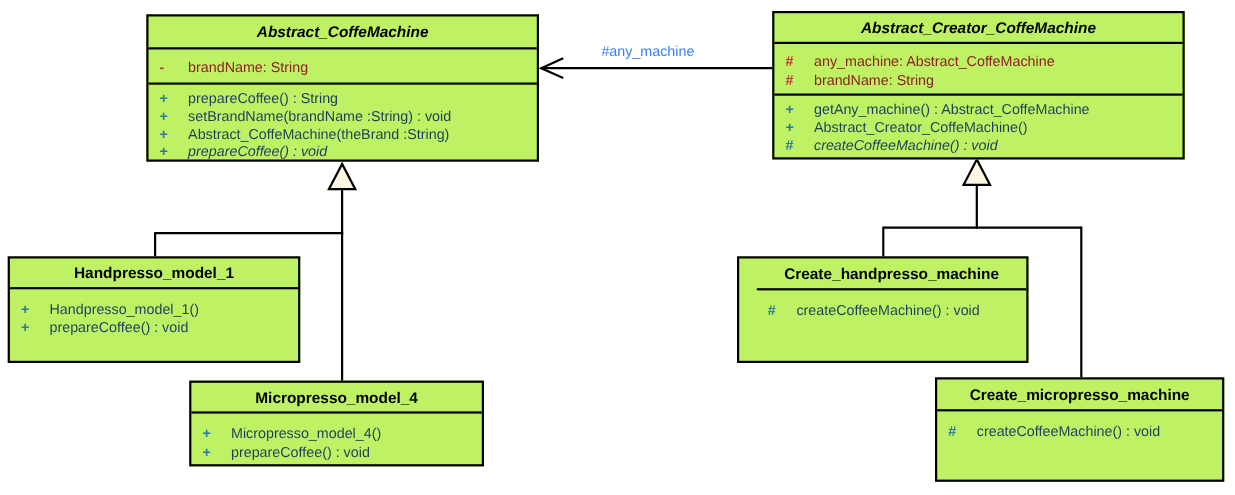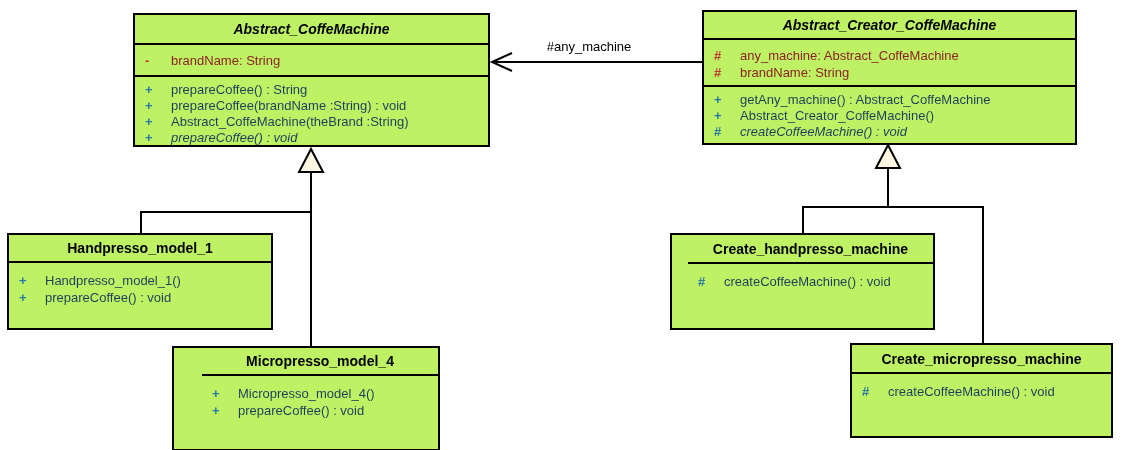--- a/index.html
+++ b/index.html
@@ -15,21 +15,21 @@
   .attrs{border-bottom:2px solid #000;}
   .methods{flex:1 1 auto;}
   .row{position:relative;height:16px;line-height:16px;font-size:13px;white-space:nowrap;}
   .row .mk{position:absolute;left:10px;top:0;}
   .row .tx{position:absolute;left:36px;top:0;}
   .attr-mk{color:#C23434;font-weight:bold;}
   .attr-tx{color:#8B2222;}
   .meth-mk{color:#2878A8;font-weight:bold;}
   .meth-tx{color:#1E3F5C;}
   .it{font-style:italic;}
-  .edge-label{position:absolute;z-index:2;font-size:13px;color:#000000;text-align:center;}
+  .edge-label{position:absolute;z-index:2;font-size:13px;color:#3b82f6;text-align:center;}
 </style>
 </head>
 <body>
 
 <div id="canvas">
 
   <svg id="wires" width="1123" height="450">
 
     <g>
       <line x1="702" y1="62" x2="492" y2="62" stroke="#000" stroke-width="2"></line>
@@ -62,21 +62,21 @@
         <span class="tx attr-tx">brandName: String</span>
       </div>
     </div>
     <div class="compartment methods" style="padding-top:5px;">
       <div class="row">
         <span class="mk meth-mk">+</span>
         <span class="tx meth-tx">prepareCoffee() : String</span>
       </div>
       <div class="row">
         <span class="mk meth-mk">+</span>
-        <span class="tx meth-tx">prepareCoffee(brandName :String) : void</span>
+        <span class="tx meth-tx">setBrandName(brandName :String) : void</span>
       </div>
       <div class="row">
         <span class="mk meth-mk">+</span>
         <span class="tx meth-tx">Abstract_CoffeMachine(theBrand :String)</span>
       </div>
       <div class="row">
         <span class="mk meth-mk">+</span>
         <span class="tx meth-tx it">prepareCoffee() : void</span>
       </div>
     </div>
@@ -117,21 +117,21 @@
         <span class="mk meth-mk">+</span>
         <span class="tx meth-tx">Handpresso_model_1()</span>
       </div>
       <div class="row" style="height:17px;line-height:17px;">
         <span class="mk meth-mk">+</span>
         <span class="tx meth-tx">prepareCoffee() : void</span>
       </div>
     </div>
   </div>
 
-  <div class="uml-class" style="left:172px;top:346px;width:268px;height:105px;padding-left:28px;">
+  <div class="uml-class" style="left:172px;top:346px;width:268px;height:78px;">
     <div class="uml-title" style="height:26px;">Micropresso_model_4</div>
     <div class="compartment methods" style="padding-top:9px;">
       <div class="row" style="height:17px;line-height:17px;">
         <span class="mk meth-mk">+</span>
         <span class="tx meth-tx">Micropresso_model_4()</span>
       </div>
       <div class="row" style="height:17px;line-height:17px;">
         <span class="mk meth-mk">+</span>
         <span class="tx meth-tx">prepareCoffee() : void</span>
       </div>

